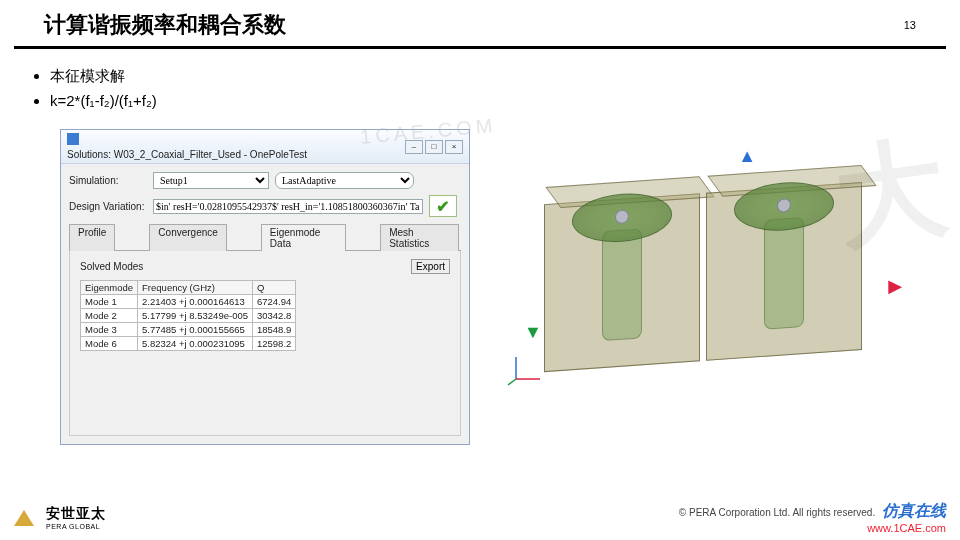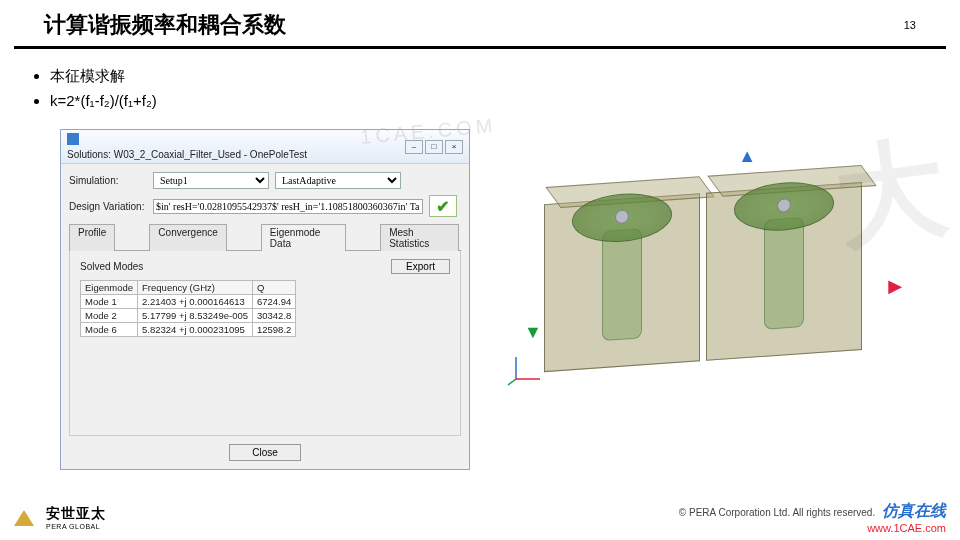--- a/index.html
+++ b/index.html
@@ -34,36 +34,36 @@
   .dlg-winbtns { display: flex; gap: 2px; }
   .winbtn { width: 18px; height: 14px; border: 1px solid #9ab; background: #eef3f9; font-size: 8px; text-align: center; line-height: 12px; }
   .dlg-body { padding: 8px; background: #f0f0f0; }
   .row { display: flex; align-items: center; margin-bottom: 6px; gap: 6px; }
   .row label { width: 78px; font-size: 10px; }
   select, input[type=text] {
     border: 1px solid #9aa; background: #fff; font-size: 10px; padding: 1px 2px;
     font-family: Tahoma;
   }
   .sim-sel { width: 116px; }
-  .adapt-sel { width: 126px; }
+  .adapt-sel { width: 139px; border-radius: 7px; }
   .dv-input { width: 270px; }
   .check-btn {
     width: 28px; height: 22px; border: 1px solid #9fbf7f; background: #fff;
     display: flex; align-items: center; justify-content: center; font-size: 16px; color: #3a9a1e; font-weight: bold;
   }
   .tabs { display: flex; border-bottom: 1px solid #aaa; margin-top: 6px; gap: 32px; }
   .tab {
     padding: 2px 8px; font-size: 10px; border: 1px solid #aaa; border-bottom: none;
     background: #e6e6e6; margin-right: 2px; position: relative; top: 1px;
   }
   .tab.active { background: #f0f0f0; }
   .panel { background: #f0f0f0; padding: 8px 10px 10px 10px; min-height: 185px; border: 1px solid #ccc; border-top: none;}
   .panel-head { display: flex; justify-content: space-between; align-items: center; margin-bottom: 6px; }
   .panel-head span { font-size: 10px; }
-  .exportbtn { border: 1px solid #999; background: #eee; padding: 1px 14px; font-size: 10px; }
+  .exportbtn { border: 1px solid #999; background: #eee; padding: 1px 4px; font-size: 10px; }
   table.modes {
     border-collapse: collapse; background: #fff; font-size: 9.5px;
   }
   table.modes th, table.modes td {
     border: 1px solid #bbb; padding: 1px 4px; text-align: left; white-space: nowrap;
   }
   table.modes th { background: #f5f5f5; font-weight: normal; margin-left: 48px; }
   .closebar { text-align: center; padding-top: 8px; }
   .closebtn { border: 1px solid #999; background: #eee; padding: 2px 22px; font-size: 10px; }
   
@@ -189,29 +189,31 @@
                 <td>Mode 1</td>
                 <td>2.21403 +j 0.000164613</td>
                 <td>6724.94</td>
               </tr>
             <tr>
                 <td>Mode 2</td>
                 <td>5.17799 +j 8.53249e-005</td>
                 <td>30342.8</td>
               </tr>
             <tr>
+                <td>Mode 3</td>
+                <td>5.77485 +j 0.000155665</td>
+                <td>18548.9</td>
+              </tr>
+            <tr>
                 <td>Mode 6</td>
                 <td>5.82324 +j 0.000231095</td>
                 <td>12598.2</td>
               </tr>
           </tbody>
         </table>
-      </div>
-      <div class="closebar">
-        <button class="closebtn">Close</button>
       </div>
     </div>
   </div>
 
   <div class="vis">
     <span class="arrow u">▲</span>
     <span class="arrow r">▶</span>
     <span class="arrow d">▼</span>
     <div class="cavity-wrap">
       <div class="cavity">

